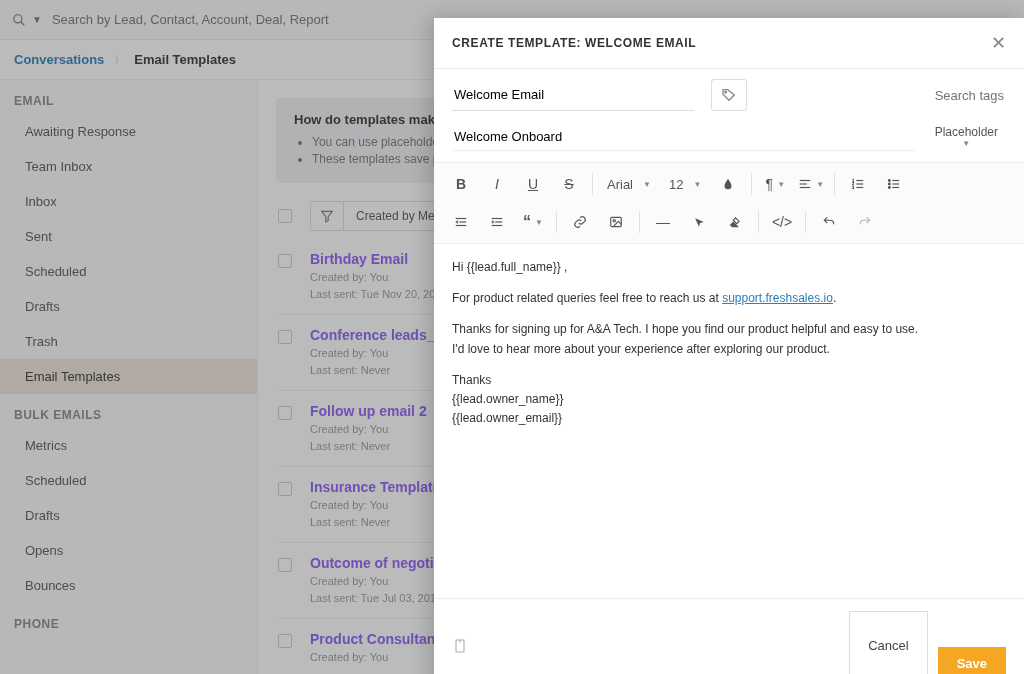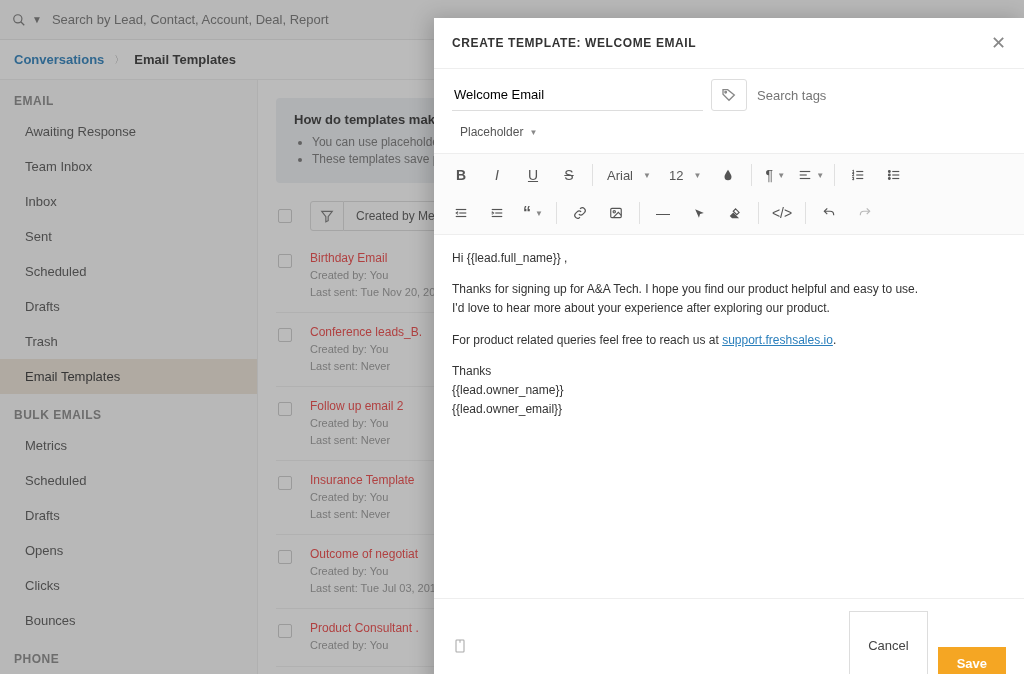--- a/index.html
+++ b/index.html
@@ -30,43 +30,43 @@
 
 .listhead { display: flex; align-items: center; margin-bottom: 8px; }
 .listhead .chk { width: 14px; height: 14px; border: 1px solid #ccc; border-radius: 2px; margin: 0 18px 0 2px; }
 .listhead .filterbtn { width: 34px; height: 30px; border: 1px solid #ddd; border-radius: 3px 0 0 3px; display: flex; align-items: center; justify-content: center; color: #777; }
 .listhead .createdby { height: 30px; border: 1px solid #ddd; border-left: none; border-radius: 0 3px 3px 0; padding: 0 12px; display: flex; align-items: center; font-size: 12px; color: #555; }
 
 .tlist { }
 .trow { display: flex; padding: 12px 0; border-bottom: 1px solid #f0f0f0; }
 .trow .chk { width: 14px; height: 14px; border: 1px solid #ccc; border-radius: 2px; margin: 3px 18px 0 2px; flex-shrink: 0; }
 .trow .info { }
-.trow .title { color: #ef4444; font-weight: 400; font-size: 12px; margin-bottom: 2px; }
+.trow .title { color: #8b5cf6; font-weight: 700; font-size: 14px; margin-bottom: 2px; }
 .trow .meta { color: #999; font-size: 11px; line-height: 1.5; }
 
 .fab-stack { position: absolute; right: 340px; bottom: 60px; display: flex; flex-direction: column; gap: 6px; z-index: 5; }
 .fab { width: 40px; height: 40px; border-radius: 50%; background: #f0a020; color: #fff; display: flex; align-items: center; justify-content: center; font-size: 18px; box-shadow: 0 2px 6px rgba(0,0,0,0.2); }
 .fab.top { border-radius: 50% 50% 10% 10%; }
 
 .overlay { position: absolute; inset: 0; background: rgba(60,60,60,0.35); z-index: 10; }
 
 .panel { position: absolute; top: 18px; right: 0; width: 590px; height: 674px; background: #fff; z-index: 20; box-shadow: -4px 0 20px rgba(0,0,0,0.2); display: flex; flex-direction: column; }
 
 .panel-header { display: flex; align-items: center; justify-content: space-between; padding: 14px 18px; border-bottom: 1px solid #eee; }
 .panel-header h3 { font-size: 12px; font-weight: 700; letter-spacing: 0.6px; color: #333; }
 .panel-header .close { color: #888; font-size: 18px; cursor: pointer; }
 
 .panel-fields { padding: 10px 18px; }
-.row-fields { display: flex; gap: 8px; margin-bottom: 10px; }
+.row-fields { display: flex; gap: 17px; margin-bottom: 10px; }
 .field-name { flex: 1; border: none; border-bottom: 1px solid #ddd; padding: 6px 2px; font-size: 13px; }
 .tag-icon-btn { width: 36px; height: 32px; border: 1px solid #ddd; border-radius: 3px; display: flex; align-items: center; justify-content: center; color: #888; }
-.field-tags { flex: 1; border: none; padding: 6px 2px; font-size: 13px; background: transparent; outline: none; }
+.field-tags { flex: 1; border: none; padding: 6px 2px; font-size: 13px; background: transparent; outline: none; text-align: right; }
 .row-subject { display: flex; align-items: center; gap: 12px; }
 .field-subject { flex: 1; border: none; border-bottom: 1px solid #eee; padding: 6px 2px; font-size: 13px; }
-.placeholder-dd { font-size: 12px; color: #555; padding: 4px 8px; display: flex; align-items: center; gap: 6px; cursor: pointer; }
+.placeholder-dd { font-size: 12px; color: #555; padding: 4px 8px; display: flex; align-items: center; gap: 0; cursor: pointer; flex-direction: column; }
 .placeholder-dd .caret { font-size: 8px; color: #888; }
 
 .toolbar { border-top: 1px solid #eee; border-bottom: 1px solid #eee; background: #fbfbfb; padding: 6px 10px; display: flex; flex-wrap: wrap; gap: 2px; align-items: center; }
 .tb { width: 34px; height: 30px; display: flex; align-items: center; justify-content: center; color: #555; cursor: pointer; border-radius: 3px; font-size: 14px; }
 .tb.wide { width: auto; padding: 0 8px; font-size: 13px; gap: 6px; }
 .tb .caret { font-size: 8px; color: #888; margin-left: 4px; }
 .tbdiv { width: 1px; height: 22px; background: #e0e0e0; margin: 0 4px; }
 
 .editor { flex: 1; padding: 14px 18px; font-size: 12px; color: #333; line-height: 1.6; overflow: auto; }
 .editor a { color: #2a7fbc; text-decoration: underline; }
@@ -111,21 +111,20 @@
       <div class="item">Sent</div>
       <div class="item">Scheduled</div>
       <div class="item">Drafts</div>
       <div class="item">Trash</div>
       <div class="item active">Email Templates</div>
       <div class="section">BULK EMAILS</div>
       <div class="item">Metrics</div>
       <div class="item">Scheduled</div>
       <div class="item">Drafts</div>
       <div class="item">Opens</div>
-      <div class="item">Clicks</div>
       <div class="item">Bounces</div>
       <div class="section">PHONE</div>
     </div>
 
   <div class="content">
     <div class="infobox">
       <h4>How do templates make work</h4>
       <ul>
         <li>You can use placeholders to</li>
         <li>These templates save preci</li>
@@ -217,20 +216,21 @@
       <input class="field-name" value="Welcome Email" style="">
       <div class="tag-icon-btn">
         <svg width="16" height="16" viewBox="0 0 24 24" fill="none" stroke="currentColor" stroke-width="2">
             <path d="M20 12l-8 8-9-9V4h7l10 8z"></path>
             <circle cx="7" cy="8" r="1.2"></circle>
           </svg>
       </div>
       <input class="field-tags" placeholder="Search tags" style="">
     </div>
     <div class="row-subject">
+      <input class="field-subject" value="Welcome Onboard" style="">
       <div class="placeholder-dd">
         <span>Placeholder</span>
           <span class="caret">▼</span>
       </div>
     </div>
   </div>
 
   <div class="toolbar">
     <div class="tb">
         <b>B</b>
@@ -351,25 +351,25 @@
       <svg width="14" height="14" viewBox="0 0 24 24" fill="none" stroke="currentColor" stroke-width="2">
           <path d="M15 14l5-5-5-5"></path>
           <path d="M20 9H10a6 6 0 00-6 6v1"></path>
         </svg>
     </div>
   </div>
 
   <div class="editor">
     <p>Hi {{lead.full_name}} ,</p>
     <p>
+      <span>For product related queries feel free to reach us at </span><a href="#">support.freshsales.io</a>.
+    </p>
+    <p>
       <span>Thanks for signing up for A&amp;A Tech. I hope you find our product helpful and easy to use.</span><br>
       <span>I'd love to hear more about your experience after exploring our product.</span>
-    </p>
-    <p>
-      <span>For product related queries feel free to reach us at </span><a href="#">support.freshsales.io</a>.
     </p>
     <p>
       <span>Thanks</span><br>
       <span>{{lead.owner_name}}</span><br>
       <span>{{lead.owner_email}}</span>
     </p>
   </div>
 
   <div class="panel-footer">
     <span class="left-ic">

